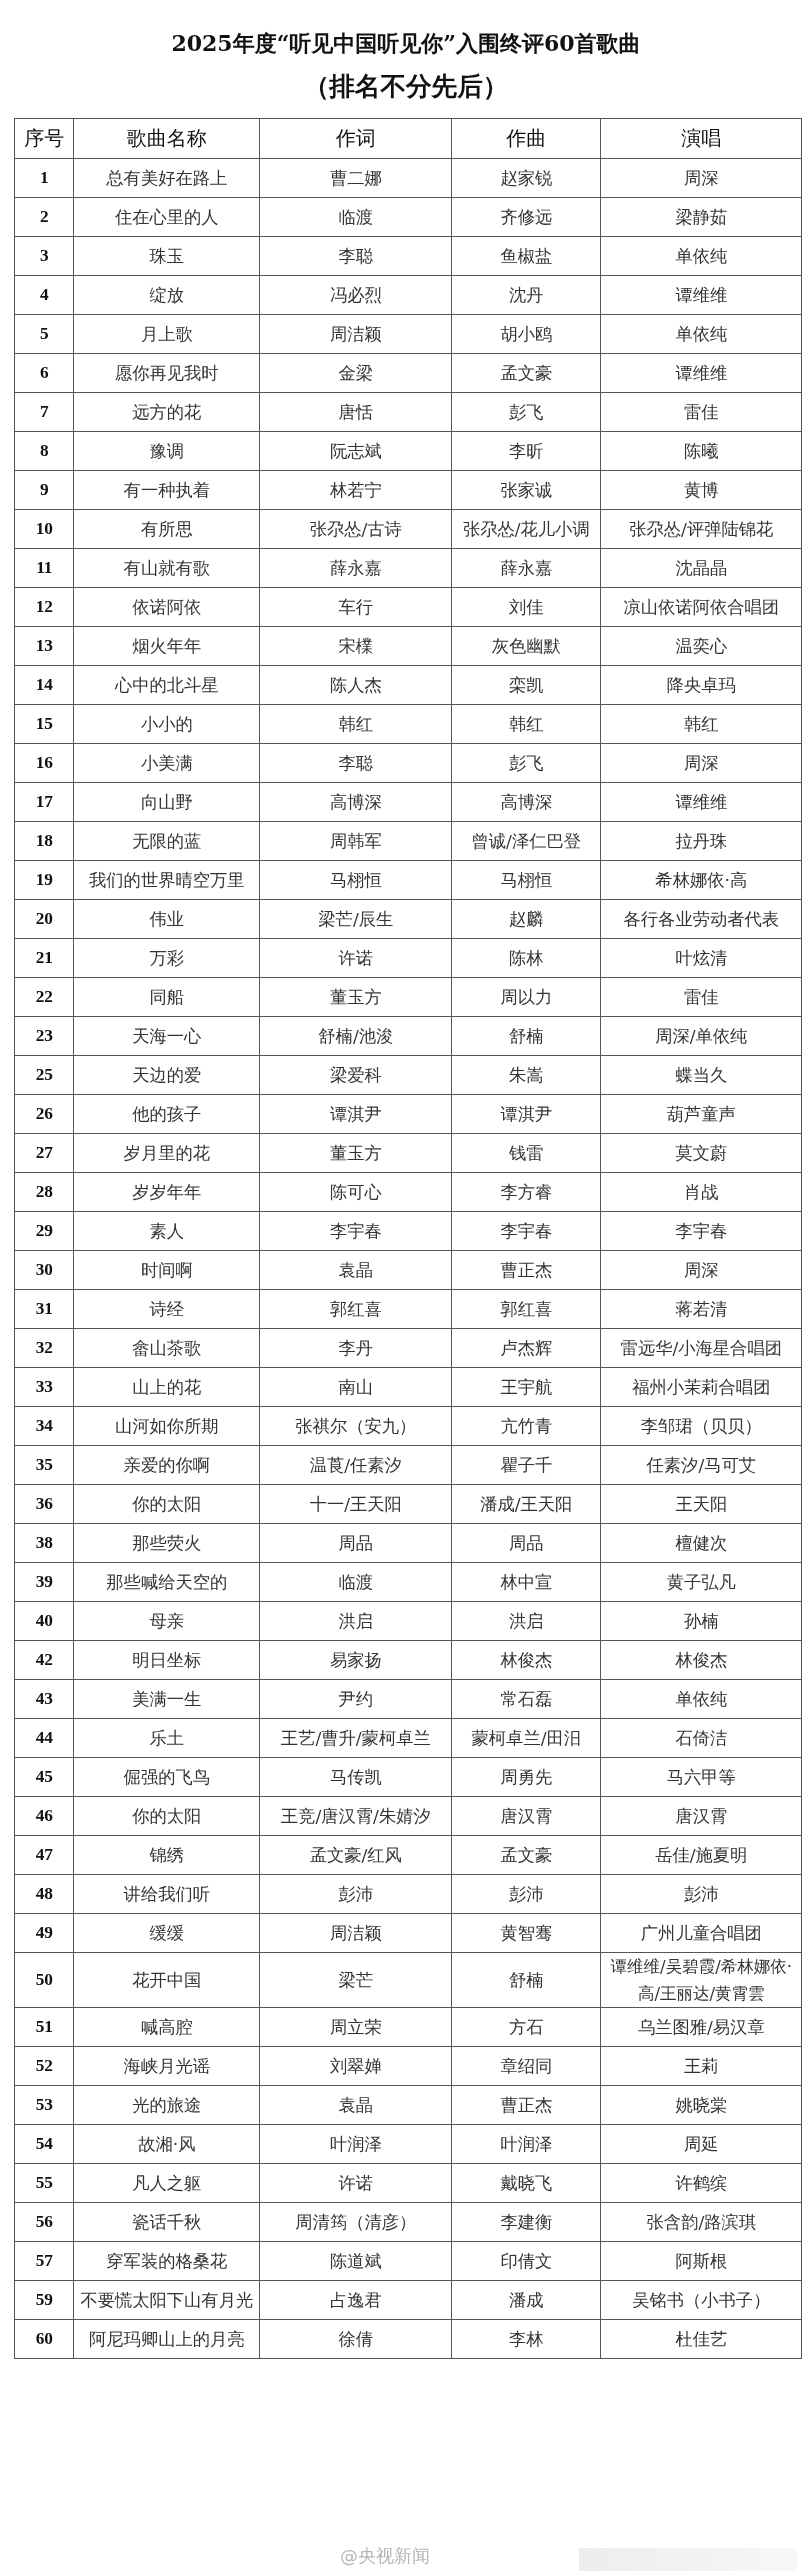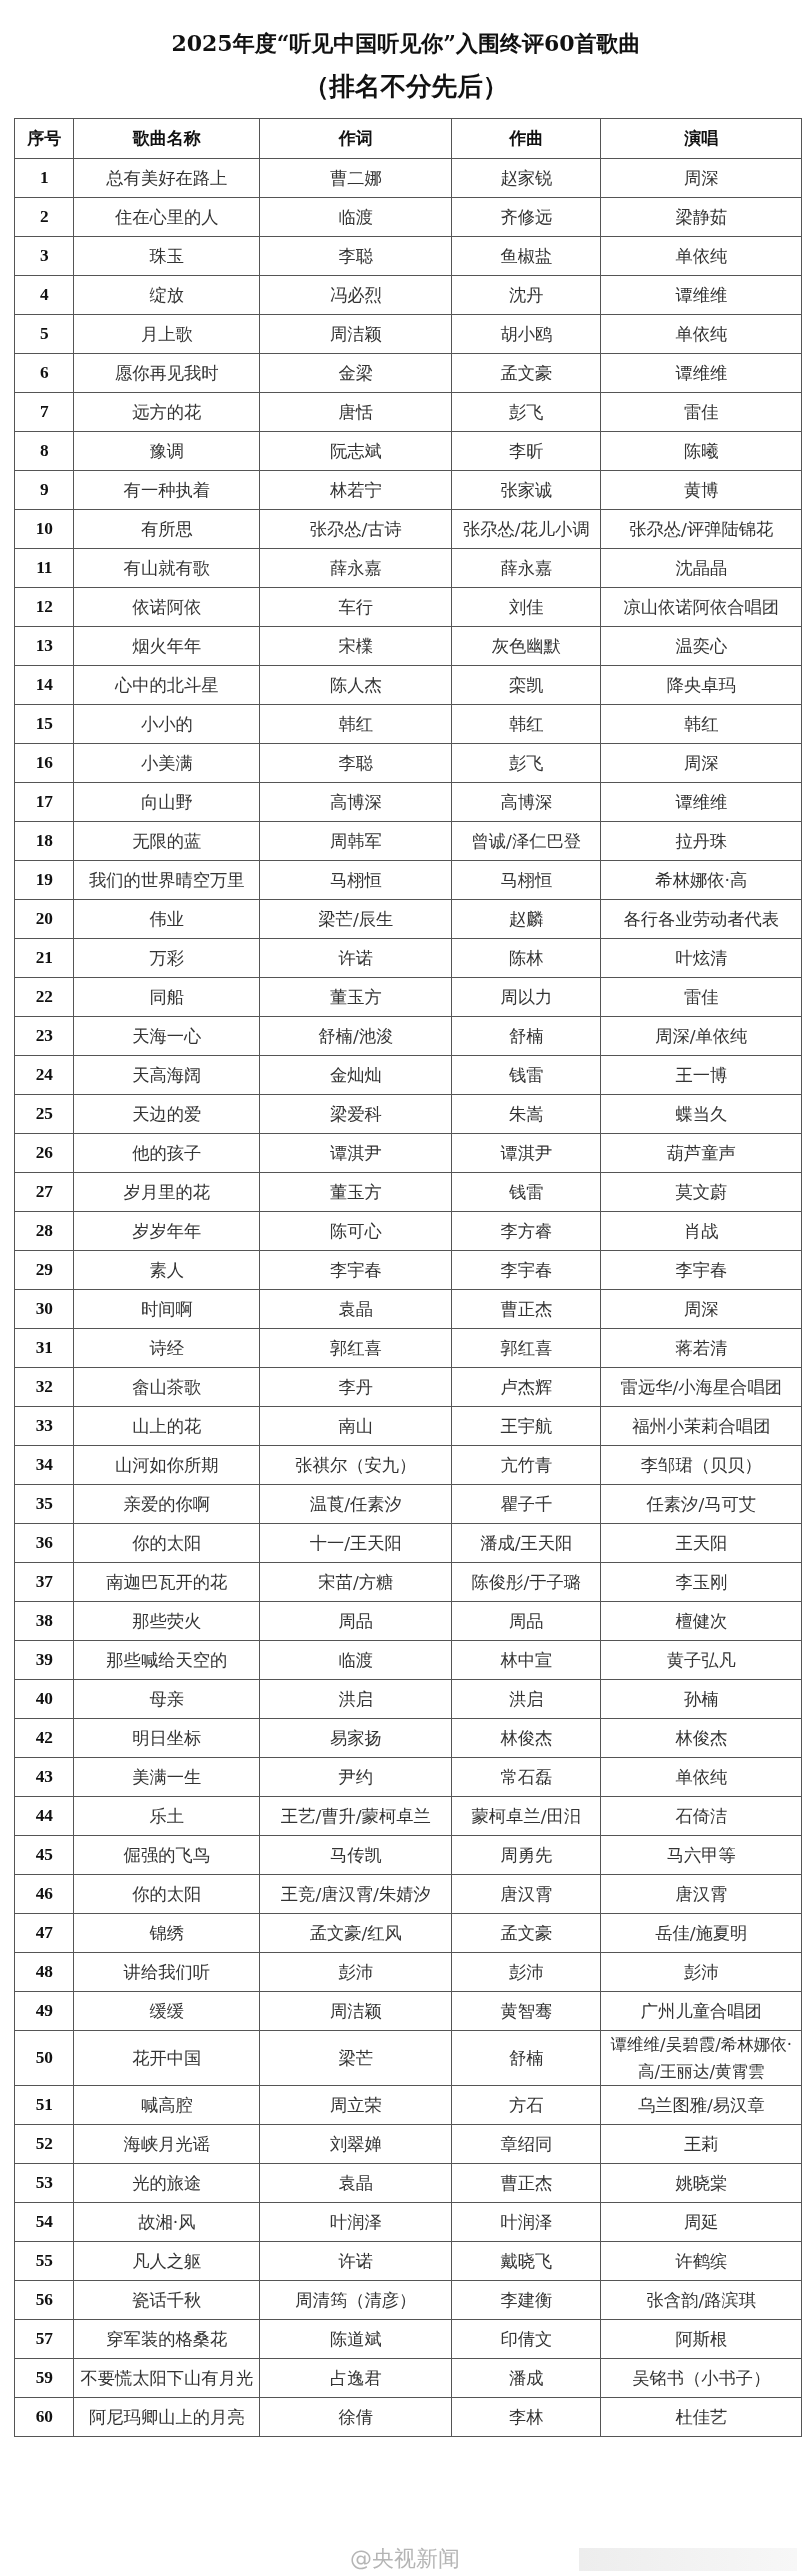--- a/index.html
+++ b/index.html
@@ -6,27 +6,27 @@
   body { width:812px; height:2576px; position:relative; overflow:hidden;
          font-family:"DejaVu Serif","Liberation Serif",serif; color:#222; }
   .title { position:absolute; left:0; width:812px; text-align:center;
            font-weight:bold; color:#111; }
   .title.t1 { top:28.6px; font-size:22px; letter-spacing:0px; }
   .title.t2 { top:69px; font-size:25.6px; }
   table { position:absolute; left:14.3px; top:118px; width:787px;
           border-collapse:collapse; table-layout:fixed; }
   td, th { border:1.5px solid #555; text-align:center; vertical-align:middle;
            padding:0 3px; overflow:hidden; white-space:nowrap; }
-  th { height:39px; font-size:17px; font-weight:bold; color:#111;margin-top:35px; }
+  th { height:39px; font-size:20px; font-weight:normal; color:#111;margin-top:35px; }
   td { height:38px; font-size:17.3px; color:#333; font-weight:normal; }
   td.idx { font-weight:bold; font-size:17.3px; color:#111;
            font-family:"Liberation Serif","DejaVu Serif",serif; }
   tr.tall td { height:54px; }
   td.wrap { white-space:normal; line-height:27px; font-size:16.5px; }
-  .watermark { position:absolute; left:350px; top:2544px; font-size:22px;
+  .watermark { position:absolute; left:340px; top:2544px; font-size:18px;
                color:rgba(120,120,120,0.55); font-family:"DejaVu Sans",sans-serif; }
   .wm-blur { position:absolute; left:579px; top:2548px; width:218px; height:22.6px;
              background:linear-gradient(90deg, rgba(235,235,235,0.9), rgba(245,245,245,0.8)); }
 </style>
 </head>
 <body>
 
 <div class="title t1">2025年度“听见中国听见你”入围终评60首歌曲</div>
 <div class="title t2">（排名不分先后）</div>
 
@@ -203,27 +203,20 @@
         <td>雷佳</td>
       </tr>
       <tr>
         <td class="idx">23</td>
         <td>天海一心</td>
         <td>舒楠/池浚</td>
         <td>舒楠</td>
         <td>周深/单依纯</td>
       </tr>
       <tr>
-        <td class="idx">24</td>
-        <td>天高海阔</td>
-        <td>金灿灿</td>
-        <td>钱雷</td>
-        <td>王一博</td>
-      </tr>
-      <tr>
         <td class="idx">25</td>
         <td>天边的爱</td>
         <td>梁爱科</td>
         <td>朱嵩</td>
         <td>蝶当久</td>
       </tr>
       <tr>
         <td class="idx">26</td>
         <td>他的孩子</td>
         <td>谭淇尹</td>
@@ -292,27 +285,20 @@
         <td>温莨/任素汐</td>
         <td>瞿子千</td>
         <td>任素汐/马可艾</td>
       </tr>
       <tr>
         <td class="idx">36</td>
         <td>你的太阳</td>
         <td>十一/王天阳</td>
         <td>潘成/王天阳</td>
         <td>王天阳</td>
-      </tr>
-      <tr>
-        <td class="idx">37</td>
-        <td>南迦巴瓦开的花</td>
-        <td>宋苗/方糖</td>
-        <td>陈俊彤/于子璐</td>
-        <td>李玉刚</td>
       </tr>
       <tr>
         <td class="idx">38</td>
         <td>那些荧火</td>
         <td>周品</td>
         <td>周品</td>
         <td>檀健次</td>
       </tr>
       <tr>
         <td class="idx">39</td>

